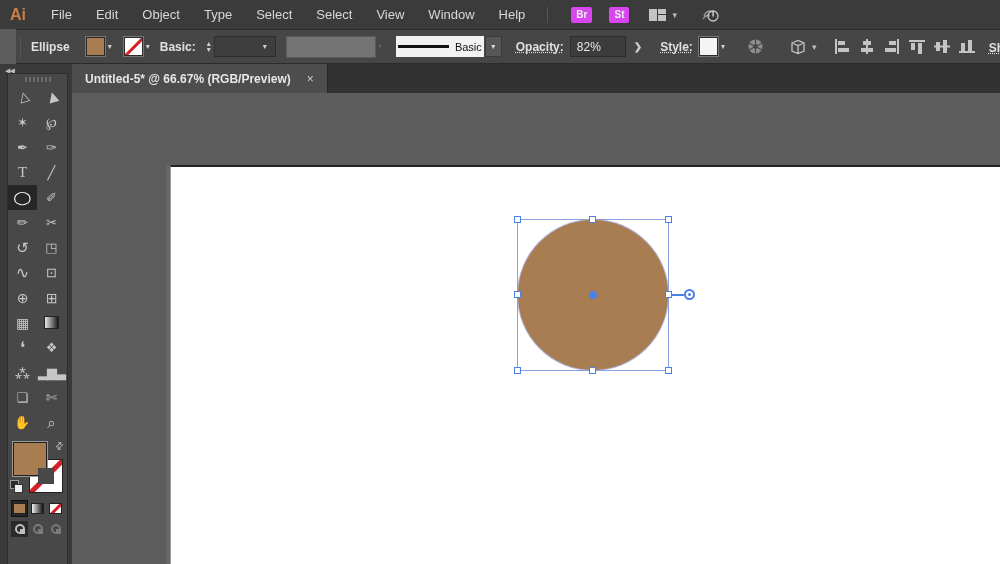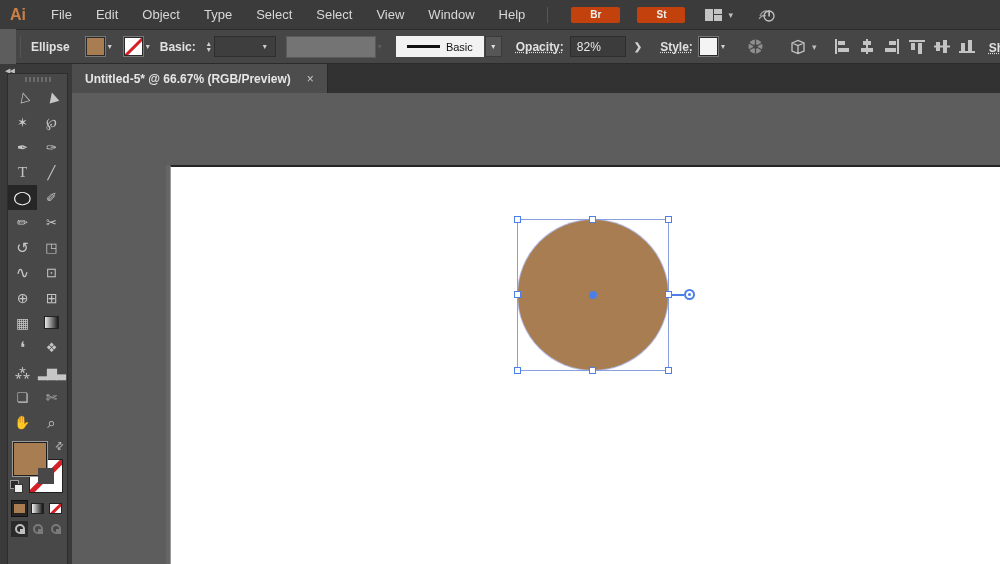--- a/index.html
+++ b/index.html
@@ -4,22 +4,22 @@
 <style>
   * { box-sizing: border-box; margin: 0; padding: 0; }
   html,body { width:1000px; height:564px; overflow:hidden; }
   body { font-family:"Liberation Sans", sans-serif; background:#5D5D5D; color:#D6D6D6; }
 
   
   .menubar { height:29px; background:#3B3B3B; display:flex; align-items:center; font-size:13px; }
   .logo { color:#C97F46; font-weight:bold; font-size:16px; padding:0 13px 0 10px; }
   .menu-item { padding:0 12px; color:#D8D8D8; cursor:default; }
   .menu-div { width:1px; height:16px; background:#565656; margin:0 6px 0 10px; }
-  .mini-btn { background:#c2410c; color:#F0F0F0; font-size:10px; font-weight:bold; border-radius:2px;
-              padding:3px 19px; margin-left:17px; line-height:1; }
+  .mini-btn { background:#d946ef; color:#F0F0F0; font-size:10px; font-weight:bold; border-radius:2px;
+              padding:3px 5px; margin-left:17px; line-height:1; }
   .ws-icon { display:inline-flex; margin-left:20px; }
   .chev { color:#BDBDBD; font-size:9px; margin-left:6px; }
   .touch-icon { margin-left:24px; display:inline-flex; }
 
   
   .optionsbar { height:35px; background:#464646; border-top:1px solid #2B2B2B; border-bottom:1px solid #2B2B2B;
                 display:flex; align-items:center; font-size:12px; color:#E0E0E0; position:relative; overflow:hidden;margin-left:16px; }
   .ob-div { width:1px; height:22px; background:#383838; border-right:1px solid #555; margin:0 4px; }
   .ob-label { margin:0 8px 0 6px; font-weight:bold; }
   .link-label { font-weight:bold; text-decoration:underline; text-decoration-style:dotted; margin:0 6px; }
@@ -28,21 +28,21 @@
   .stroke-none { background:#FFFFFF; position:relative; overflow:hidden; }
   .stroke-none::after, .none-slash::after { content:""; position:absolute; left:-30%; right:-30%; top:48%; height:3px;
        background:#D62027; transform:rotate(-45deg); }
   .sw-chev { font-size:8px; color:#CFCFCF; margin:0 4px 0 3px; }
   .stepper { display:flex; flex-direction:column; line-height:6px; font-size:8px; color:#CFCFCF; margin:0 3px; }
   .dd-dark { width:62px; height:21px; background:#3E3E3E; border:1px solid #2E2E2E; display:flex;
              align-items:center; justify-content:flex-end; padding:0 4px; }
   .disabled-box { width:90px; height:22px; background:#747474; border:1px solid #5A5A5A; margin:0 2px 0 10px; }
   .dim-chev { color:#5F5F5F; font-size:8px; margin-right:8px; }
   .brush-box { width:88px; height:21px; background:#F2F2F2; color:#111; display:flex; align-items:center;
-               padding:0 11px; margin-left:6px; }
+               padding:0 2px; margin-left:6px; }
   .brush-line { flex:1; height:3px; background:#111; margin-right:6px; }
   .brush-name { font-size:11px; }
   .chev-btn { width:17px; height:21px; background:#565656; border:1px solid #3A3A3A; color:#DDD; font-size:8px;
               display:flex; align-items:center; justify-content:center; margin-left:1px; }
   .field { width:56px; height:21px; background:#3C3C3C; border:1px solid #2E2E2E; display:flex; align-items:center;
            padding:0 6px; font-size:12px; color:#E8E8E8; }
   .arrow-btn { color:#CFCFCF; font-size:10px; padding:0 8px; font-weight:bold; }
   .style-swatch { background:#F4F4F4; margin-left:2px; }
   .icon-gap { margin-left:16px; display:inline-flex; align-items:center; }
   .align-group { display:flex; gap:9px; margin-left:18px; }

